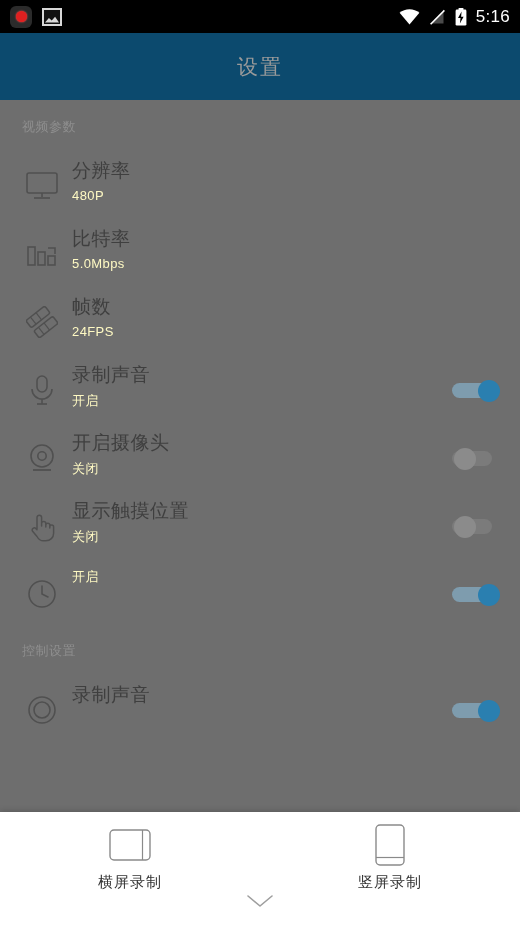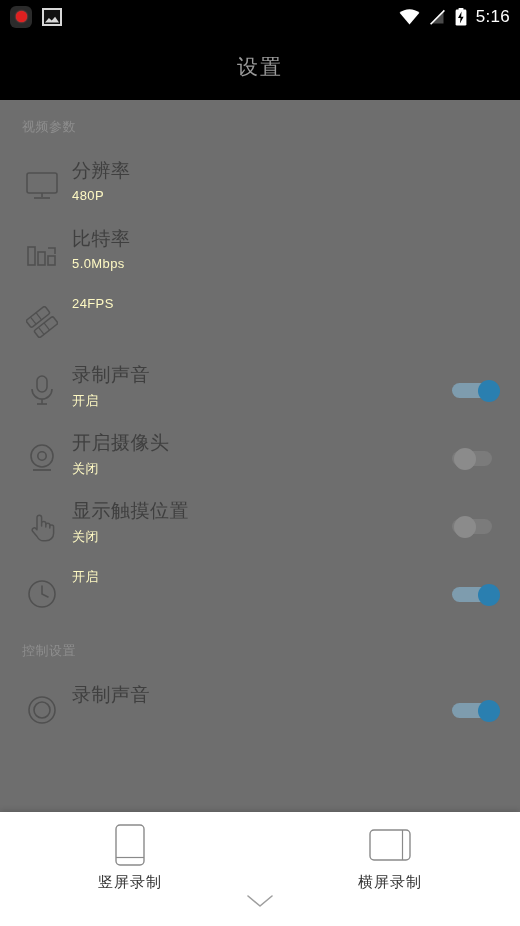--- a/index.html
+++ b/index.html
@@ -51,21 +51,21 @@
   .wifi-icon { width: 21px; height: 16px; position: relative; }
   .wifi-icon svg { display: block; }
   .sig-icon { width: 17px; height: 16px; position: relative; }
   .batt-icon { width: 12px; height: 18px; position: relative; }
   .clock-text { color: #fff; font-size: 17px; font-weight: 500; letter-spacing: .3px; }
 
   
   #toolbar {
     position: absolute; top: 33px; left: 0;
     width: 520px; height: 67px;
-    background: #000000;
+    background: #0c4a6e;
     display: flex; align-items: center; justify-content: center;
     z-index: 30;
   }
   #toolbar-title { color: #9a9a9a; font-size: 21px; letter-spacing: 2px; }
 
   
   #settings-scroll {
     position: absolute; top: 100px; left: 0;
     width: 520px; height: 712px;
     background: #6e6e6e;
@@ -207,20 +207,21 @@
           <rect x="4" y="5" width="24" height="9" rx="2" fill="none" stroke="#4a4a4a" stroke-width="1.5"></rect>
           <rect x="4" y="18" width="24" height="9" rx="2" fill="none" stroke="#4a4a4a" stroke-width="1.5"></rect>
           <line x1="10" y1="5" x2="10" y2="14" stroke="#4a4a4a" stroke-width="1.2"></line>
           <line x1="17" y1="5" x2="17" y2="14" stroke="#4a4a4a" stroke-width="1.2"></line>
           <line x1="10" y1="18" x2="10" y2="27" stroke="#4a4a4a" stroke-width="1.2"></line>
           <line x1="17" y1="18" x2="17" y2="27" stroke="#4a4a4a" stroke-width="1.2"></line>
         </g>
       </svg>
         </div>
         <div class="pref-text">
+          <div class="pref-title">帧数</div>
           <div class="pref-sub">24FPS</div>
         </div>
       </div>
       <div class="pref-row">
         <div class="pref-icon">
           <svg width="28" height="32" viewBox="0 0 28 32">
         <rect x="9" y="2" width="10" height="16" rx="5" fill="none" stroke="#4a4a4a" stroke-width="1.6"></rect>
         <path d="M4 15 a10 10 0 0 0 20 0" fill="none" stroke="#4a4a4a" stroke-width="1.6"></path>
         <line x1="14" y1="25" x2="14" y2="30" stroke="#4a4a4a" stroke-width="1.6"></line>
         <line x1="9" y1="30" x2="19" y2="30" stroke="#4a4a4a" stroke-width="1.6"></line>
@@ -298,41 +299,41 @@
         </div>
         <div class="pref-switch on">
           <div class="sw-track"></div>
           <div class="sw-thumb"></div>
         </div>
       </div>
     </div>
 
   <div id="bottom-sheet">
     <div id="sheet-options">
+
+      <div class="sheet-opt">
+        <div class="sheet-opt-icon">
+          <svg width="42" height="32" viewBox="0 0 42 32">
+            <rect x="1" y="1" width="40" height="30" rx="4" ry="4" fill="none" stroke="#8a8a8a" stroke-width="1.4"></rect>
+            <line x1="33.5" y1="1" x2="33.5" y2="31" stroke="#8a8a8a" stroke-width="1.2"></line>
+          </svg>
+        </div>
+        <div class="sheet-opt-label">横屏录制</div>
+      </div>
 
       <div class="sheet-opt">
         <div class="sheet-opt-icon">
           <svg width="30" height="42" viewBox="0 0 30 42">
             <rect x="1" y="1" width="28" height="40" rx="4" ry="4" fill="none" stroke="#8a8a8a" stroke-width="1.4"></rect>
             <line x1="1" y1="33.5" x2="29" y2="33.5" stroke="#8a8a8a" stroke-width="1.2"></line>
           </svg>
         </div>
         <div class="sheet-opt-label">竖屏录制</div>
       </div>
 
-      <div class="sheet-opt">
-        <div class="sheet-opt-icon">
-          <svg width="42" height="32" viewBox="0 0 42 32">
-            <rect x="1" y="1" width="40" height="30" rx="4" ry="4" fill="none" stroke="#8a8a8a" stroke-width="1.4"></rect>
-            <line x1="33.5" y1="1" x2="33.5" y2="31" stroke="#8a8a8a" stroke-width="1.2"></line>
-          </svg>
-        </div>
-        <div class="sheet-opt-label">横屏录制</div>
-      </div>
-
     </div>
 
     <div id="sheet-collapse">
       <span>
         <svg width="28" height="14" viewBox="0 0 28 14">
           <path d="M2 2 L14 12 L26 2" fill="none" stroke="#9e9e9e" stroke-width="1.6" stroke-linecap="round" stroke-linejoin="round"></path>
         </svg>
       </span>
     </div>
   </div>

